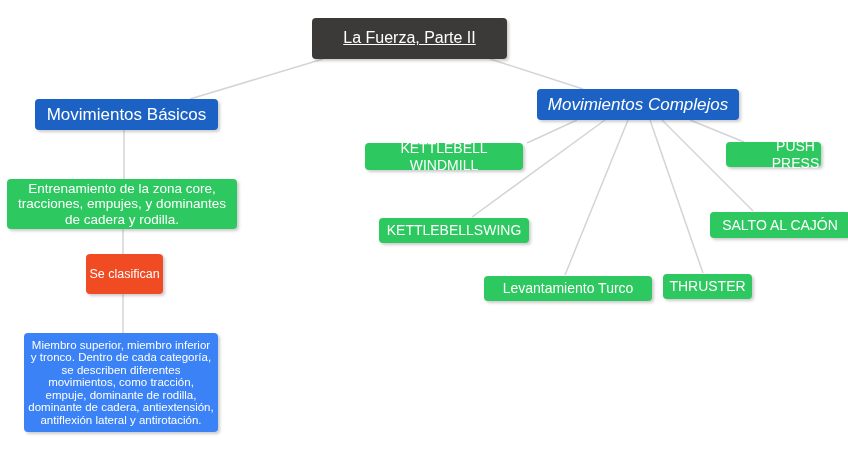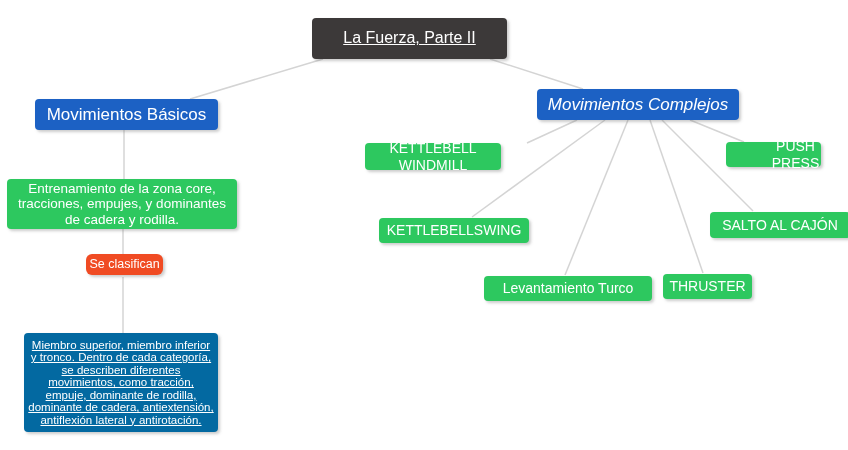--- a/index.html
+++ b/index.html
@@ -33,30 +33,30 @@
     box-shadow: 2px 2px 3px rgba(110,110,110,0.35);
     cursor: pointer;
     user-select: none;
     line-height: 1.15;
   }
   .root   { background: #3c3939; font-size: 16px; text-decoration: underline; }
   .branch { background: #1c61c4; font-size: 17px; }
   .leaf   { background: #2dc85f; font-size: 14px; }
   .desc   { background: #2dc85f; font-size: 13.5px; line-height: 15.5px; padding: 2px 2px; }
   .connector-label { background: #f04b23; font-size: 12.5px; }
-  .note   { background: #0369a1; font-size: 11.5px; line-height: 12.4px; padding: 3px 4px; text-decoration: underline; }
+  .note   { background: #3b82f6; font-size: 11.5px; line-height: 12.4px; padding: 3px 4px; }
 
   
   #n-root        { left: 312px; top: 18px;  width: 195px; height: 41px; }
   #n-basicos     { left: 35px;  top: 99px;  width: 183px; height: 31px; }
   #n-complejos   { left: 537px; top: 89px;  width: 202px; height: 31px; font-style: italic; }
   #n-descripcion { left: 7px;   top: 179px; width: 230px; height: 50px; }
-  #n-clasifican  { left: 86px;  top: 254px; width: 77px;  height: 21px; border-radius: 6px; }
+  #n-clasifican  { left: 86px;  top: 254px; width: 77px;  height: 40px; }
   #n-nota        { left: 24px;  top: 333px; width: 194px; height: 99px; }
-  #n-windmill    { left: 365px; top: 143px; width: 136px; height: 27px; }
+  #n-windmill    { left: 365px; top: 143px; width: 158px; height: 27px; }
   #n-pushpress   { left: 726px; top: 142px; width: 95px;  height: 25px; padding-left: 44px; }
   #n-kbswing     { left: 379px; top: 218px; width: 150px; height: 25px; }
   #n-salto       { left: 710px; top: 212px; width: 140px; height: 26px; }
   #n-turco       { left: 484px; top: 276px; width: 168px; height: 25px; }
   #n-thruster    { left: 663px; top: 274px; width: 89px;  height: 25px; }
 </style>
 </head>
 <body>
 
 <div id="canvas">

